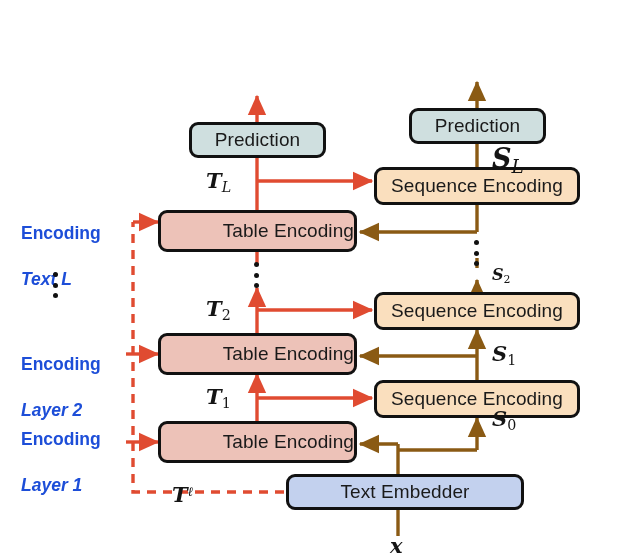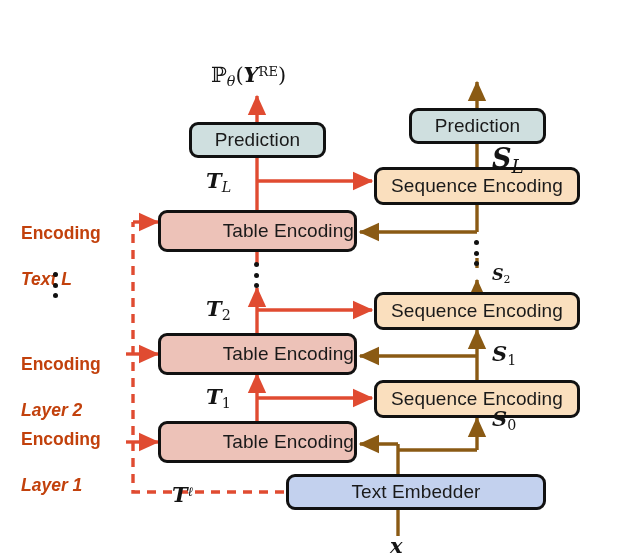--- a/index.html
+++ b/index.html
@@ -42,21 +42,21 @@
   .math .subn{font-size:.68em;vertical-align:-0.25em;font-style:normal;font-weight:normal;}
   .math .sup{font-size:.62em;vertical-align:0.5em;font-style:normal;font-weight:normal;}
   .math .supl{font-size:.62em;vertical-align:0.5em;font-style:italic;font-weight:normal;}
 
   .layer-label{
     position:absolute;
     font-family:"Liberation Sans", sans-serif;
     font-weight:bold;
     font-size:17.5px;
     line-height:23px;
-    color:#c2410c;
+    color:#1d4ed8;
     white-space:pre-line;
     z-index:4;
   }
   .layer-label .it{font-style:italic;}
 
   .vdots{
     position:absolute;
     z-index:4;
     display:flex;flex-direction:column;align-items:center;justify-content:space-between;
     height:26px;
@@ -158,27 +158,24 @@
   </div>
 
   <div class="node n-seq" style="left:374px;top:292px;width:206px;height:38px;">
     <span>Sequence Encoding</span>
   </div>
 
   <div class="node n-seq" style="left:374px;top:380px;width:206px;height:38px;">
     <span>Sequence Encoding</span>
   </div>
 
-  <div class="node n-embed" style="left:286px;top:474px;width:260px;height:36px;">
+  <div class="node n-embed" style="left:286px;top:474px;width:238px;height:36px;">
     <span>Text Embedder</span>
   </div>
 
-  <div class="math" style="left:211px;top:62px;font-size:21px;">
-    <span class="bb">ℙ</span><span class="sub">θ</span>(<span class="bvec">Y</span><span class="sup">RE</span>)
-  </div>
 
 
   <div class="math" style="left:206px;top:168px;font-size:21px;">
     <span class="bvec">T</span><span class="sub">L</span>
   </div>
 
   <div class="math" style="left:206px;top:296px;font-size:21px;">
     <span class="bvec">T</span><span class="subn">2</span>
   </div>
 

